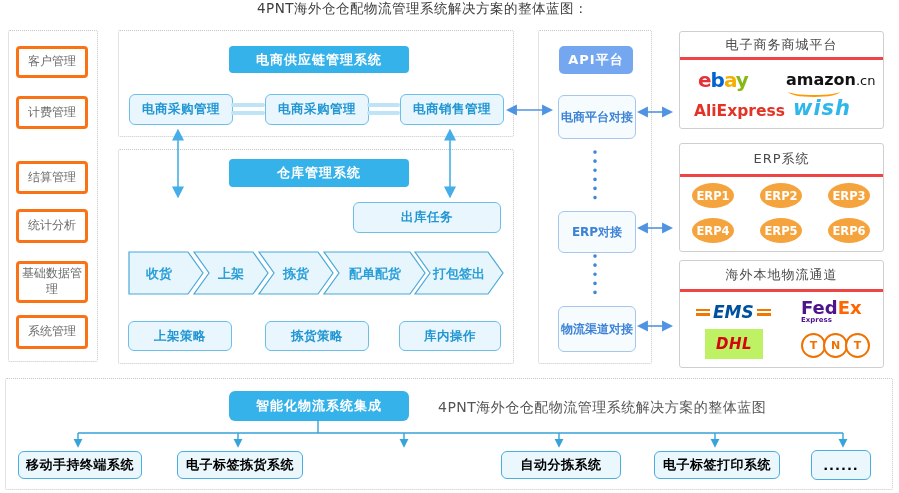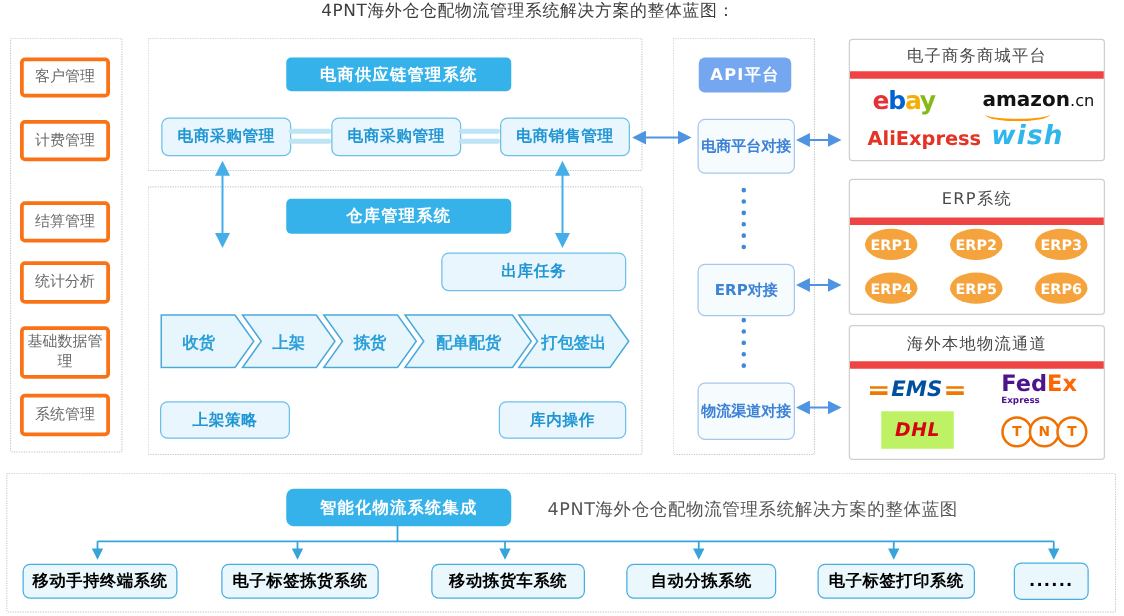--- a/index.html
+++ b/index.html
@@ -31,21 +31,21 @@
     position:absolute;background:#74a7ef;border-radius:5px;color:#fff;font-size:13px;font-weight:600;
     display:flex;align-items:center;justify-content:center;letter-spacing:1px;
   }
   .conn-box{
     position:absolute;background:#f6fbfe;border:1px solid #a6c6ee;border-radius:6px;
     color:#3d82d6;font-size:12px;font-weight:600;line-height:1.35;
     display:flex;align-items:center;justify-content:center;text-align:center;
   }
   .rpanel{position:absolute;background:#fff;border:1px solid #cfcfcf;border-radius:3px;}
   .rpanel-header{
-    border-bottom:6px solid #ef4444;display:flex;align-items:center;justify-content:center;
+    border-bottom:3px solid #ef4444;display:flex;align-items:center;justify-content:center;
     font-size:13px;color:#4a4a4a;letter-spacing:1px;
   }
   .pill{
     position:absolute;width:42px;height:25px;border-radius:50%;background:#f5a33c;
     color:#fff;font-size:11.5px;font-weight:700;
     display:flex;align-items:center;justify-content:center;
   }
   .bbox{
     position:absolute;background:#eaf7fd;border:1px solid #49ade0;border-radius:6px;
     color:#000000;font-size:13px;font-weight:600;letter-spacing:.5px;
@@ -134,20 +134,21 @@
       <path d="M196,1 H282 L297,22 L282,43 H196 L211,22 Z" fill="#e7f5fc" stroke="#49a9d9" stroke-width="1.2"></path>
       <path d="M287,1 H360 L375,22 L360,43 H287 L302,22 Z" fill="#e7f5fc" stroke="#49a9d9" stroke-width="1.2"></path>
       <text x="31" y="27" text-anchor="middle" font-size="13" font-weight="600" fill="#2a9fd8">收货</text>
       <text x="103" y="27" text-anchor="middle" font-size="13" font-weight="600" fill="#2a9fd8">上架</text>
       <text x="168" y="27" text-anchor="middle" font-size="13" font-weight="600" fill="#2a9fd8">拣货</text>
       <text x="247" y="27" text-anchor="middle" font-size="13" font-weight="600" fill="#2a9fd8">配单配货</text>
       <text x="331" y="27" text-anchor="middle" font-size="13" font-weight="600" fill="#2a9fd8">打包签出</text>
     </svg>
 
     <div class="box-blue" style="left:9px;top:171px;width:102px;height:28px;">上架策略</div>
+    <div class="box-blue" style="left:146px;top:171px;width:102px;height:28px;">拣货策略</div>
     <div class="box-blue" style="left:280px;top:171px;width:100px;height:28px;">库内操作</div>
   </div>
 
   <div class="dotted-panel" style="left:538px;top:30px;width:112px;height:332px;">
     <div class="api-box" style="left:20px;top:15px;width:74px;height:28px;">API平台</div>
     <div class="conn-box" style="left:19px;top:64px;width:76px;height:42px;">电商平台对接</div>
     <div class="conn-box" style="left:19px;top:180px;width:76px;height:40px;">ERP对接</div>
     <div class="conn-box" style="left:19px;top:275px;width:76px;height:44px;">物流渠道对接</div>
   </div>
 
@@ -197,21 +198,20 @@
       <span class="tnt-c">N</span>
       <span class="tnt-c">T</span>
     </div>
   </div>
 
   <div class="dotted-panel" style="left:5px;top:378px;width:886px;height:110px;">
     <div class="hdr-cyan" style="left:223px;top:12px;width:180px;height:30px;border-radius:6px;">智能化物流系统集成</div>
     <div class="abs caption" style="left:432px;top:20px;">4PNT海外仓仓配物流管理系统解决方案的整体蓝图</div>
     <div class="bbox" style="left:12px;top:72px;width:122px;height:26px;">移动手持终端系统</div>
     <div class="bbox" style="left:171px;top:72px;width:124px;height:26px;">电子标签拣货系统</div>
-    <div class="bbox" style="left:339px;top:72px;width:121px;height:26px;">移动拣货车系统</div>
     <div class="bbox" style="left:495px;top:72px;width:118px;height:26px;">自动分拣系统</div>
     <div class="bbox" style="left:648px;top:72px;width:124px;height:26px;">电子标签打印系统</div>
     <div class="bbox" style="left:805px;top:71px;width:58px;height:28px;letter-spacing:1px;font-weight:800;">......</div>
   </div>
 
   <svg class="abs" style="left:0;top:0;pointer-events:none;" width="899" height="493" viewBox="0 0 899 493">
     <defs>
       <marker id="mCyan" viewBox="0 0 10 10" refX="8" refY="5" markerWidth="7.5" markerHeight="7.5" orient="auto-start-reverse">
         <path d="M0,0 L10,5 L0,10 z" fill="#45aee8"></path>
       </marker>

